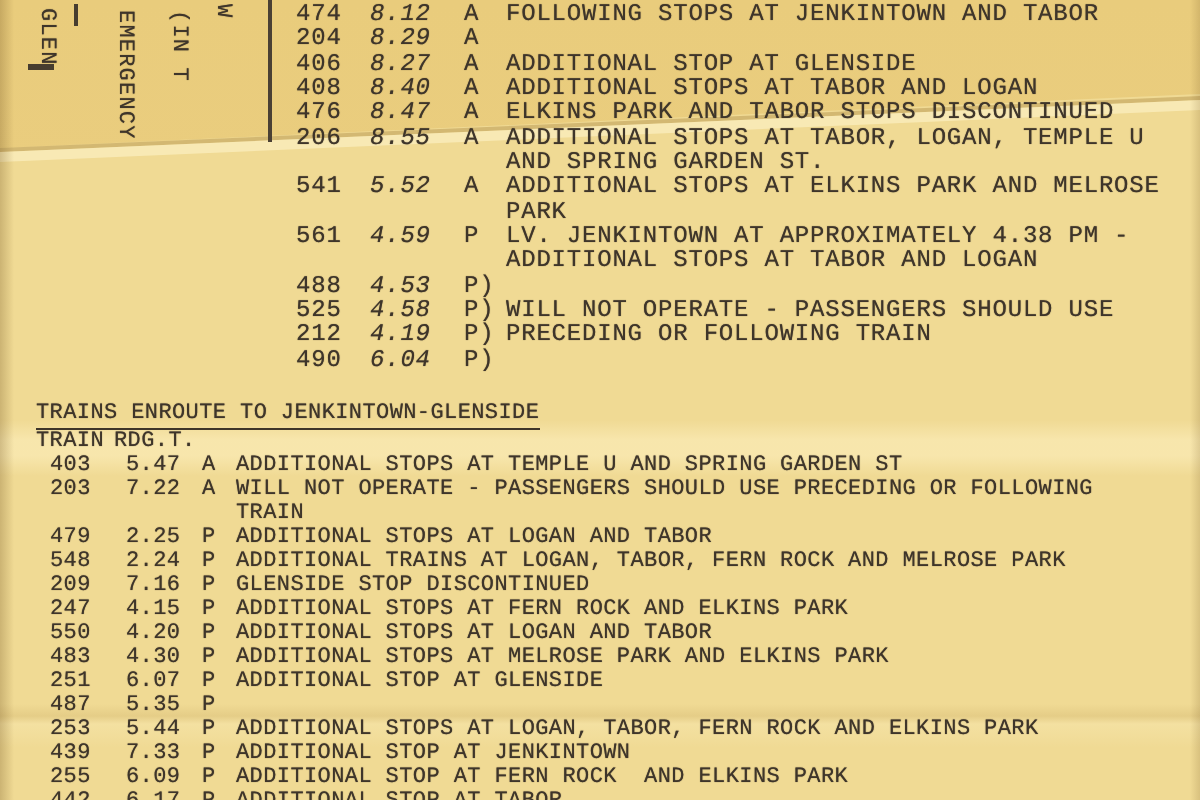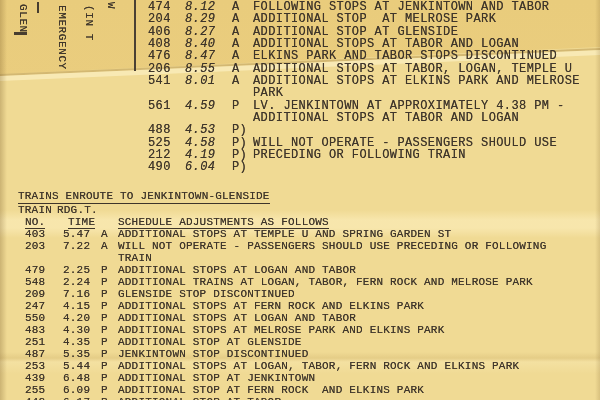--- a/index.html
+++ b/index.html
@@ -47,21 +47,21 @@
   
   .line{display:flex;white-space:pre;}
   .top-list{position:absolute;left:148px;top:1px;width:452px;font-size:12px;letter-spacing:.4px;line-height:12.35px;}
   .top-list .c-no{width:37px;flex:none;}
   .top-list .c-time{width:47px;flex:none;font-style:italic;}
   .top-list .c-ap{width:21px;flex:none;}
   .bottom-section{position:absolute;left:18px;top:190px;width:582px;font-size:11px;letter-spacing:.2px;line-height:12px;}
   .bottom-section .c-no{width:45px;flex:none;padding-left:7px;box-sizing:border-box;}
   .bottom-section .c-time{width:38px;flex:none;}
   .bottom-section .c-ap{width:17px;flex:none;}
-  .u{border-bottom:1.3px solid #3e352a;padding-bottom:.5px;}
+  .u{border-bottom:1.3px solid #3e352a;padding-bottom:.5px;margin-top:11px;}
   .cell{flex:none;display:inline-block;}
   .subhead-col1{width:39px;flex:none;}
 </style>
 </head>
 <body>
 
 <div class="bg-layer paper-top"></div>
 <div class="bg-layer crease-shadow"></div>
 <div class="bg-layer crease-light"></div>
 <div class="bg-layer band-light"></div>
@@ -83,21 +83,20 @@
     <span class="c-no">474</span>
     <span class="c-time">8.12</span>
     <span class="c-ap">A</span>
     <span class="c-text">FOLLOWING STOPS AT JENKINTOWN AND TABOR</span>
   </div>
 
   <div class="line">
     <span class="c-no">204</span>
     <span class="c-time">8.29</span>
     <span class="c-ap">A</span>
-    <span class="c-text">ADDITIONAL STOP  AT MELROSE PARK</span>
   </div>
 
   <div class="line">
     <span class="c-no">406</span>
     <span class="c-time">8.27</span>
     <span class="c-ap">A</span>
     <span class="c-text">ADDITIONAL STOP AT GLENSIDE</span>
   </div>
 
   <div class="line">
@@ -118,25 +117,26 @@
     <span class="c-no">206</span>
     <span class="c-time">8.55</span>
     <span class="c-ap">A</span>
     <span class="c-text">ADDITIONAL STOPS AT TABOR, LOGAN, TEMPLE U</span>
   </div>
 
   <div class="line">
     <span class="c-no"></span>
     <span class="c-time"></span>
     <span class="c-ap"></span>
+    <span class="c-text">AND SPRING GARDEN ST.</span>
   </div>
 
   <div class="line">
     <span class="c-no">541</span>
-    <span class="c-time">8.01</span>
+    <span class="c-time">5.52</span>
     <span class="c-ap">A</span>
     <span class="c-text">ADDITIONAL STOPS AT ELKINS PARK AND MELROSE</span>
   </div>
 
   <div class="line">
     <span class="c-no"></span>
     <span class="c-time"></span>
     <span class="c-ap"></span>
     <span class="c-text">PARK</span>
   </div>
@@ -180,26 +180,20 @@
     <span class="c-no">490</span>
     <span class="c-time">6.04</span>
     <span class="c-ap">P)</span>
     <span class="c-text"></span>
   </div>
 </div>
 
   <div class="bottom-section ink">
     <div class="line"><span class="u">TRAINS ENROUTE TO JENKINTOWN-GLENSIDE</span></div>
     <div class="line"><span class="subhead-col1">TRAIN</span><span>RDG.T.</span></div>
-    <div class="line">
-      <span class="cell c-no"><span class="u">NO.</span></span>
-      <span class="cell c-time"><span class="u" style="margin-left:5px">TIME</span></span>
-      <span class="cell c-ap"></span>
-      <span class="cell"><span class="u">SCHEDULE ADJUSTMENTS AS FOLLOWS</span></span>
-    </div>
     <div id="bottom-lines">
   <div class="line">
     <span class="c-no">403</span>
     <span class="c-time">5.47</span>
     <span class="c-ap">A</span>
     <span class="c-text">ADDITIONAL STOPS AT TEMPLE U AND SPRING GARDEN ST</span>
   </div>
 
   <div class="line">
     <span class="c-no">203</span>
@@ -252,42 +246,41 @@
 
   <div class="line">
     <span class="c-no">483</span>
     <span class="c-time">4.30</span>
     <span class="c-ap">P</span>
     <span class="c-text">ADDITIONAL STOPS AT MELROSE PARK AND ELKINS PARK</span>
   </div>
 
   <div class="line">
     <span class="c-no">251</span>
-    <span class="c-time">4.35</span>
+    <span class="c-time">6.07</span>
     <span class="c-ap">P</span>
     <span class="c-text">ADDITIONAL STOP AT GLENSIDE</span>
   </div>
 
   <div class="line">
     <span class="c-no">487</span>
     <span class="c-time">5.35</span>
     <span class="c-ap">P</span>
-    <span class="c-text">JENKINTOWN STOP DISCONTINUED</span>
   </div>
 
   <div class="line">
     <span class="c-no">253</span>
     <span class="c-time">5.44</span>
     <span class="c-ap">P</span>
     <span class="c-text">ADDITIONAL STOPS AT LOGAN, TABOR, FERN ROCK AND ELKINS PARK</span>
   </div>
 
   <div class="line">
     <span class="c-no">439</span>
-    <span class="c-time">6.48</span>
+    <span class="c-time">7.33</span>
     <span class="c-ap">P</span>
     <span class="c-text">ADDITIONAL STOP AT JENKINTOWN</span>
   </div>
 
   <div class="line">
     <span class="c-no">255</span>
     <span class="c-time">6.09</span>
     <span class="c-ap">P</span>
     <span class="c-text">ADDITIONAL STOP AT FERN ROCK  AND ELKINS PARK</span>
   </div>

